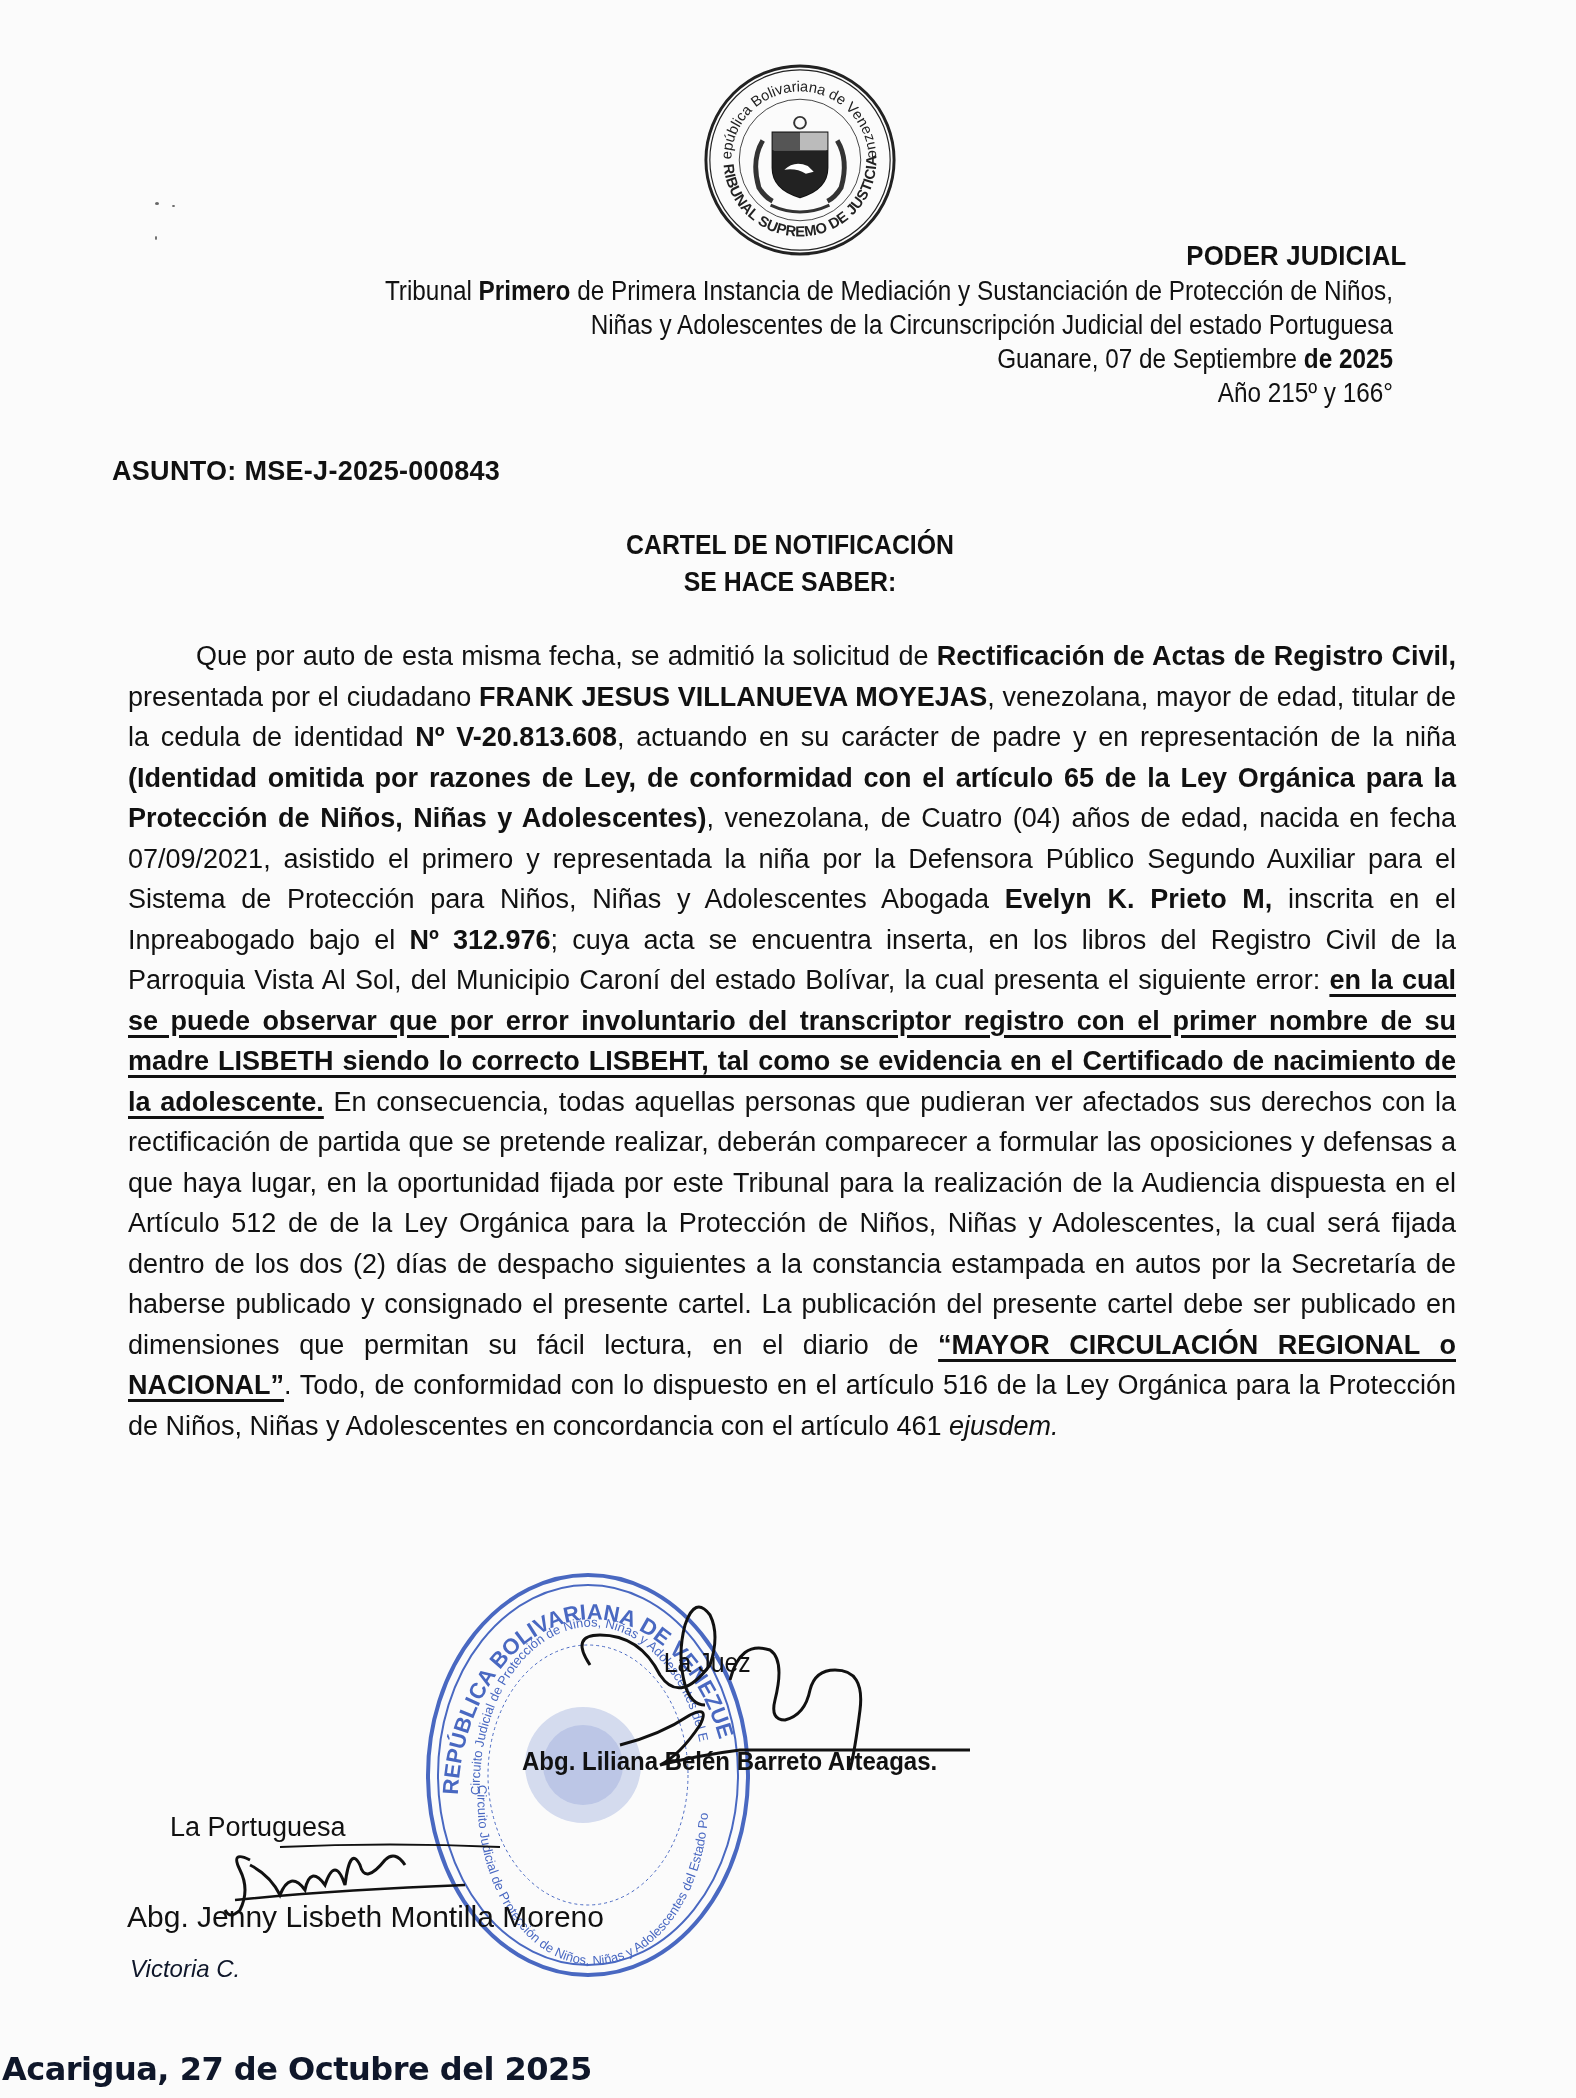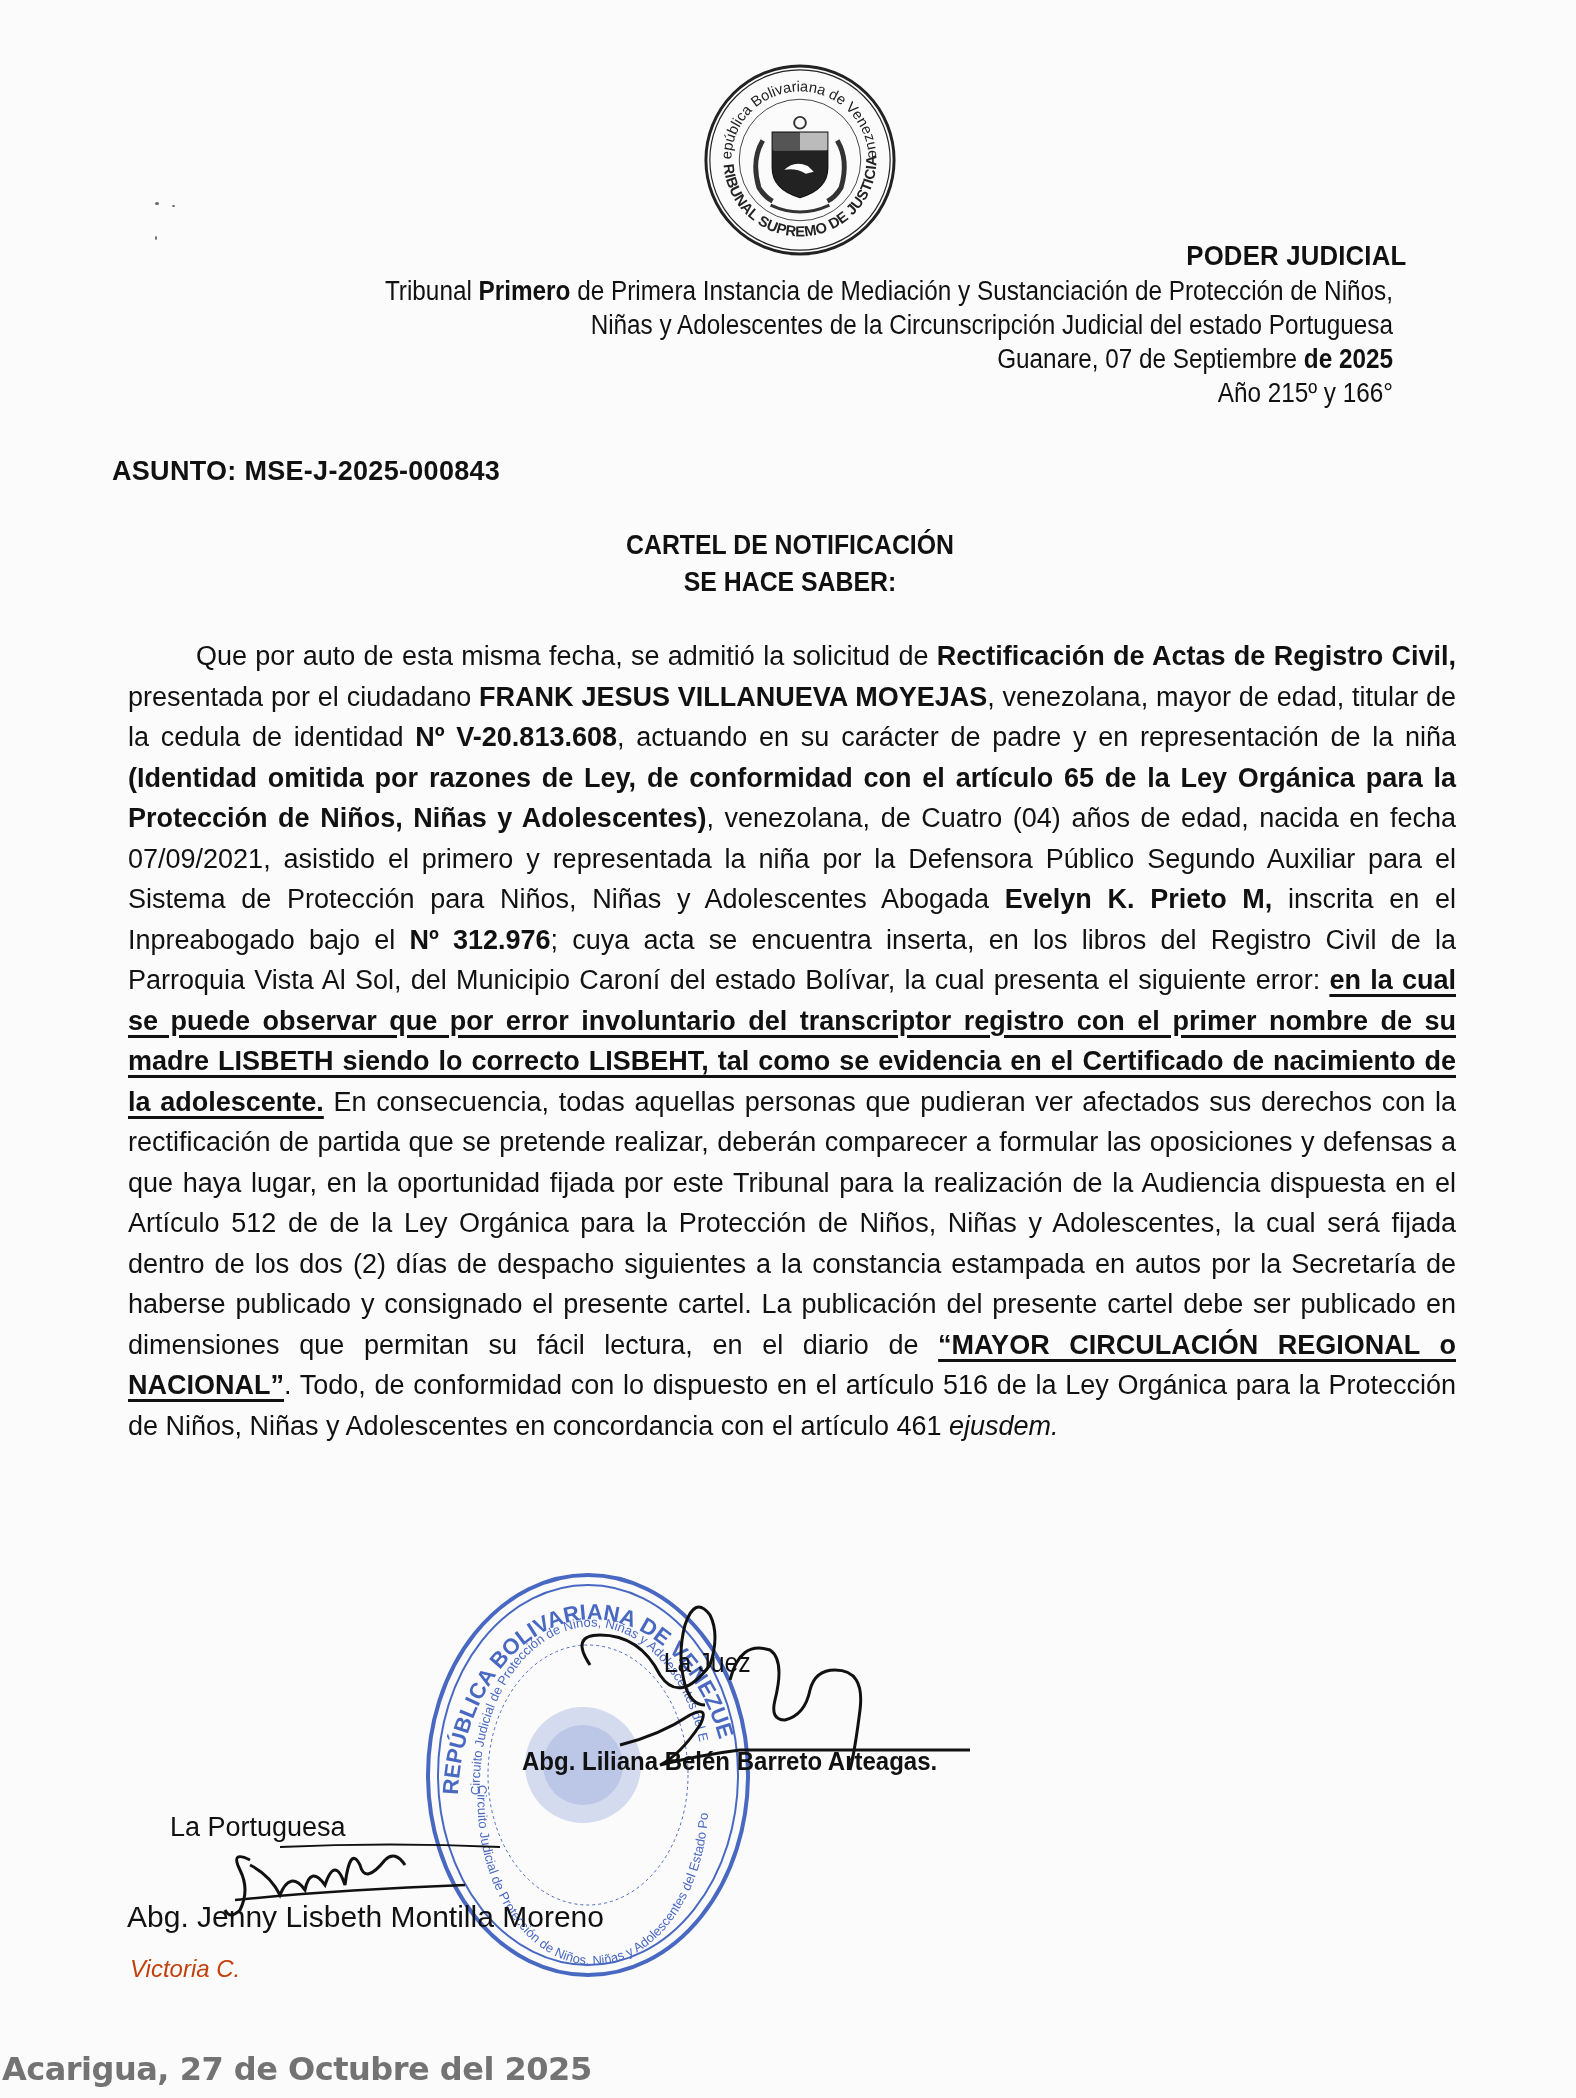--- a/index.html
+++ b/index.html
@@ -35,23 +35,23 @@
   .body-text i { font-style: italic; }
 
   .stamp-blue { position: absolute; left: 418px; top: 1565px; width: 340px; height: 420px; }
   .sig { position: absolute; }
 
   .juez-label { position: absolute; left: 660px; top: 1648px; font-size: 27px; transform: scaleX(0.92); }
   .juez-name { position: absolute; left: 522px; top: 1747px; font-weight: bold; font-size: 25px; transform: scaleX(0.96); transform-origin: left; }
 
   .secretaria-label { position: absolute; left: 170px; top: 1812px; font-size: 27px; }
   .secretaria-name { position: absolute; left: 127px; top: 1900px; font-weight: normal; font-size: 30px; }
-  .typist { position: absolute; left: 130px; top: 1955px; font-style: italic; font-size: 24px; color: #c2410c; }
+  .typist { position: absolute; left: 130px; top: 1955px; font-style: italic; font-size: 24px; color: #0f172a; }
 
-  .footer-date { position: absolute; left: 2px; top: 2050px; font-weight: bold; font-size: 32px; font-family: "DejaVu Sans", sans-serif; letter-spacing: -0.5px; color: #737373; }
+  .footer-date { position: absolute; left: 2px; top: 2050px; font-weight: bold; font-size: 32px; font-family: "DejaVu Sans", sans-serif; letter-spacing: -0.5px; color: #0f172a; }
 
   .brand { position: absolute; left: 1290px; top: 2030px; width: 286px; height: 66px; }
   .brand .w1 { position: absolute; left: 0; top: 12px; font-family: "DejaVu Sans", sans-serif; font-weight: bold; font-size: 38px; color: #13308f; letter-spacing: -1px; transform: scaleX(0.92); transform-origin: left; }
   .brand .w2 { position: absolute; left: 138px; top: 12px; font-family: "DejaVu Sans", sans-serif; font-weight: bold; font-size: 38px; color: #1a9ad8; letter-spacing: -1px; transform: scaleX(0.92); transform-origin: left; }
   .brand .fig { position: absolute; left: 244px; top: 0; width: 40px; height: 66px; }
 
   .speck { position: absolute; background: #666; border-radius: 50%; }
 </style>
 </head>
 <body>

